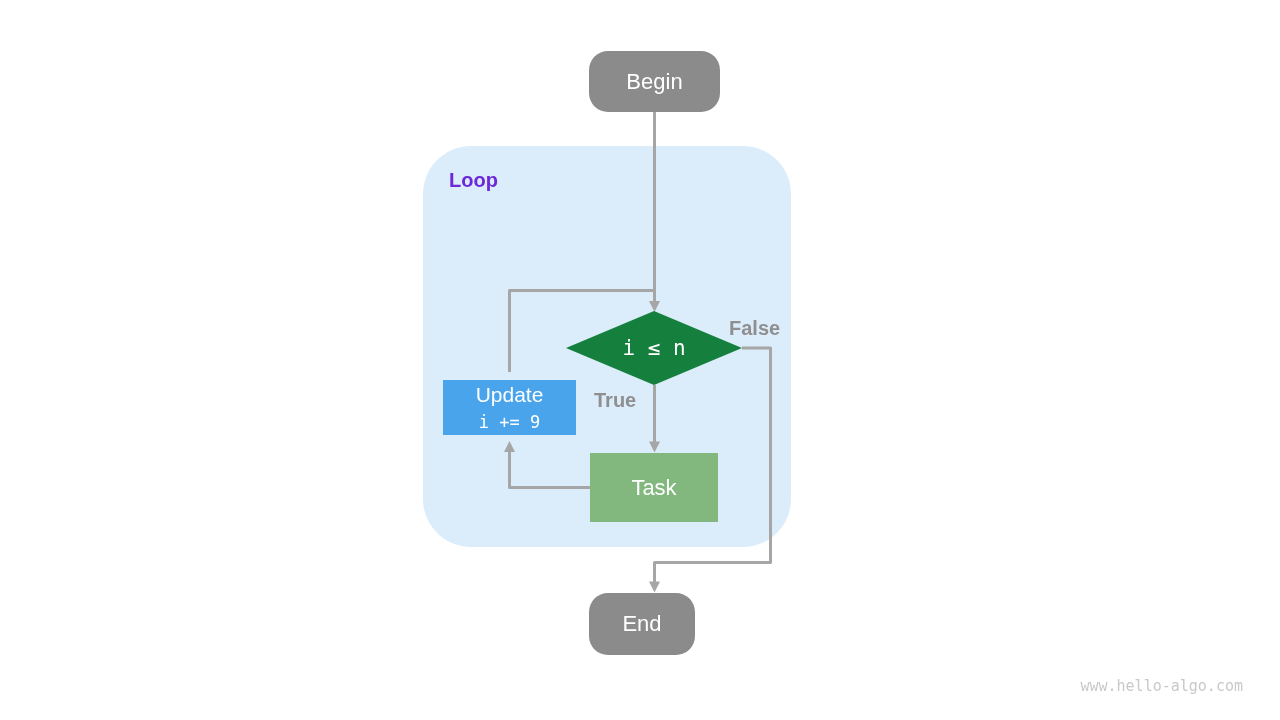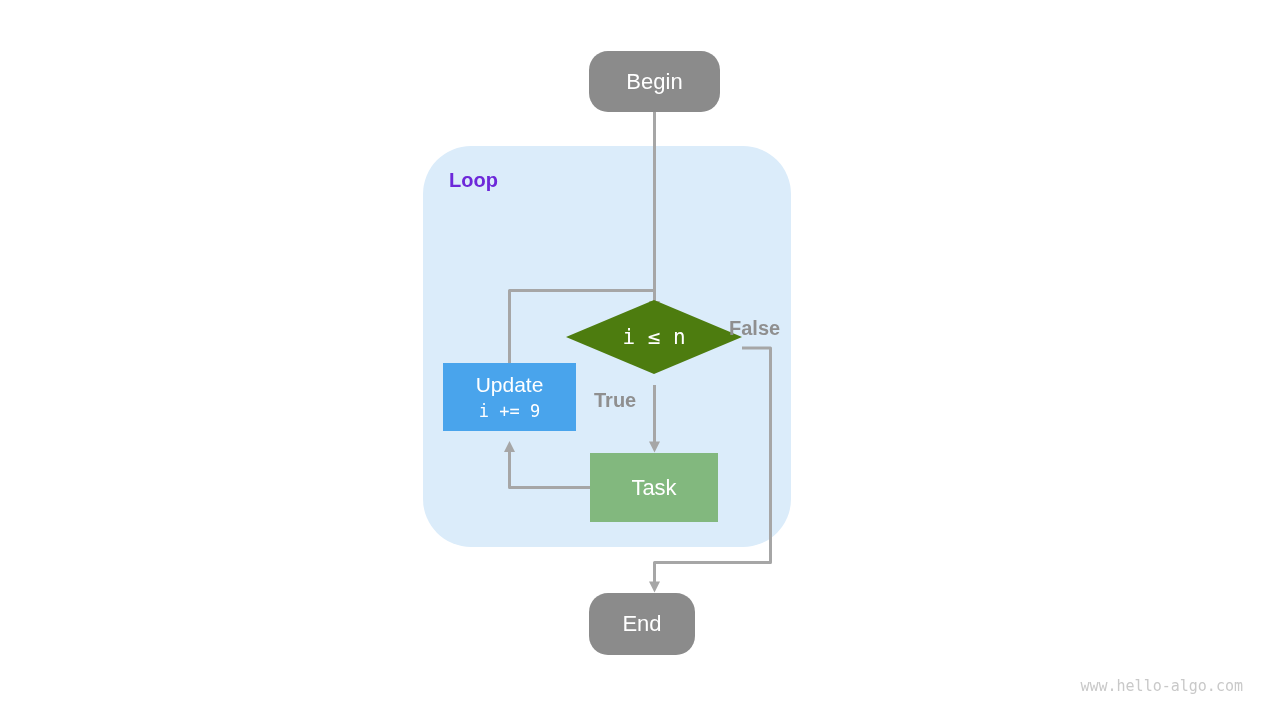--- a/index.html
+++ b/index.html
@@ -52,28 +52,28 @@
     font-size: 17px;
     margin-top: 3px;
   }
 
   .terminal { background: #8B8B8B; border-radius: 19px; }
   .node-begin { left: 589px; top: 51px;  width: 131px; height: 61px; }
   .node-end   { left: 589px; top: 593px; width: 106px; height: 62px; }
 
   .process { background: #49A4EC; }
   .node-init   { left: 567px; top: 175px; width: 175px; height: 67px; }
-  .node-update { left: 443px; top: 363px; width: 133px; height: 68px; }
+  .node-update { left: 443px; top: 380px; width: 133px; height: 55px; }
 
   .node-task { left: 590px; top: 453px; width: 128px; height: 69px; background: #82B87E; justify-content: center; }
 
   .node-condition {
-    left: 566px; top: 300px;
+    left: 566px; top: 311px;
     width: 176px; height: 74px;
-    background: #4d7c0f;
+    background: #15803d;
     clip-path: polygon(50% 0%, 100% 50%, 50% 100%, 0% 50%);
   }
   .node-condition .code { font-size: 21px; margin-top: 0; }
 
   .edge-label {
     font-size: 20px;
     font-weight: bold;
     color: #8F8F8F;
   }
   .label-true  { left: 594px; top: 389px; }

